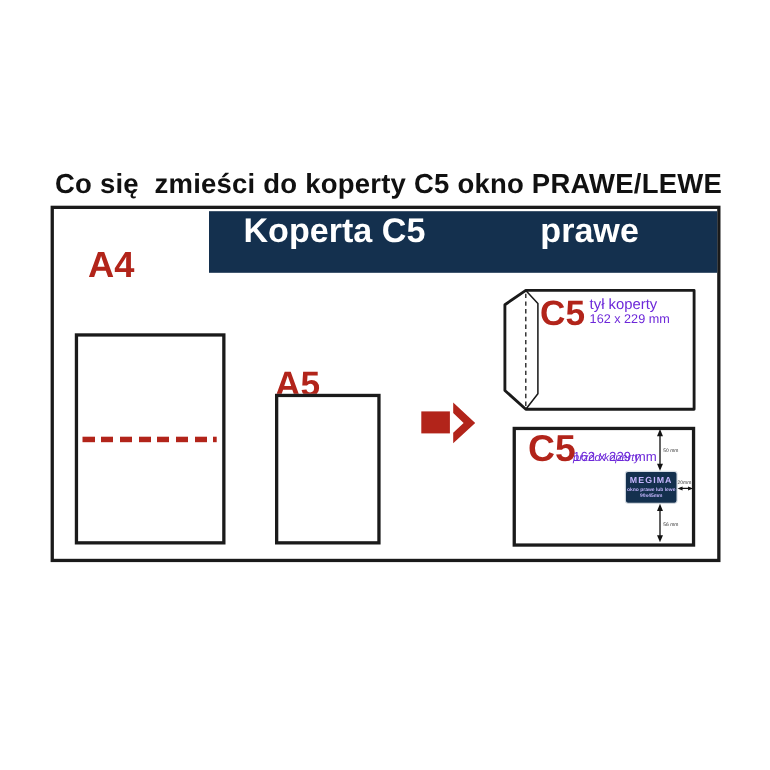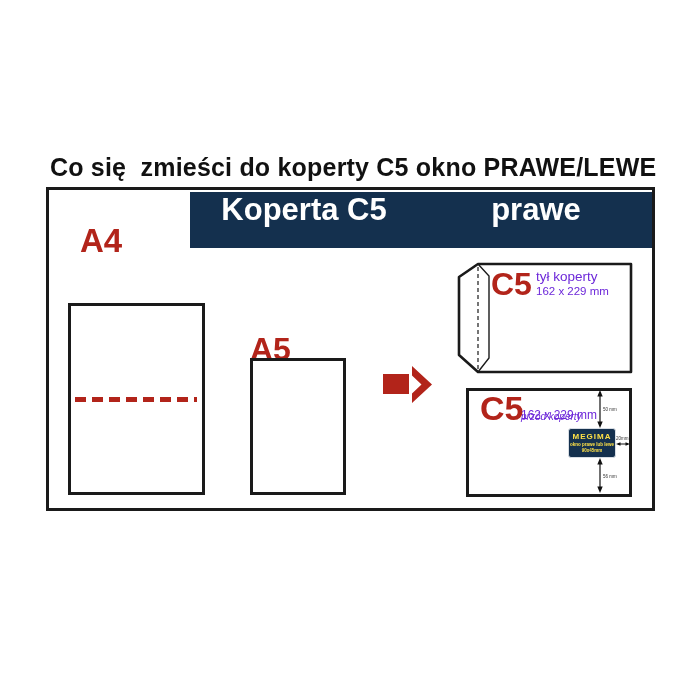--- a/index.html
+++ b/index.html
@@ -55,21 +55,21 @@
   
   .env-front-rect{position:absolute;left:466px;top:388px;width:166px;height:109px;
     border:3px solid var(--outline);box-sizing:border-box;background:#fff;}
   .c5-front-label{left:480px;top:391px;font-size:34px;}
   .front-side{left:521px;top:412px;font-size:10px;font-style:italic;}
   .front-size{left:521px;top:409px;font-size:12px;}
   .window-sticker{
     position:absolute;left:568px;top:428px;width:48px;height:30px;
     background:var(--navy);border:1px solid #d7dde4;border-radius:3px;box-sizing:border-box;
     display:flex;flex-direction:column;align-items:center;justify-content:center;
-    color:#fde047;text-align:center;line-height:1.25;
+    color:#c4b5fd;text-align:center;line-height:1.25;
   }
   .sticker-brand{font-size:8px;font-weight:700;letter-spacing:1px;}
   .sticker-caption{font-size:4.5px;font-weight:700;}
   .sticker-size{font-size:4.5px;font-weight:700;}
   .dims-svg{position:absolute;left:466px;top:388px;pointer-events:none;}
   .dims-svg text{font-family:"Liberation Sans",sans-serif;font-size:4.5px;fill:#333;}
 </style>
 </head>
 <body>
 

